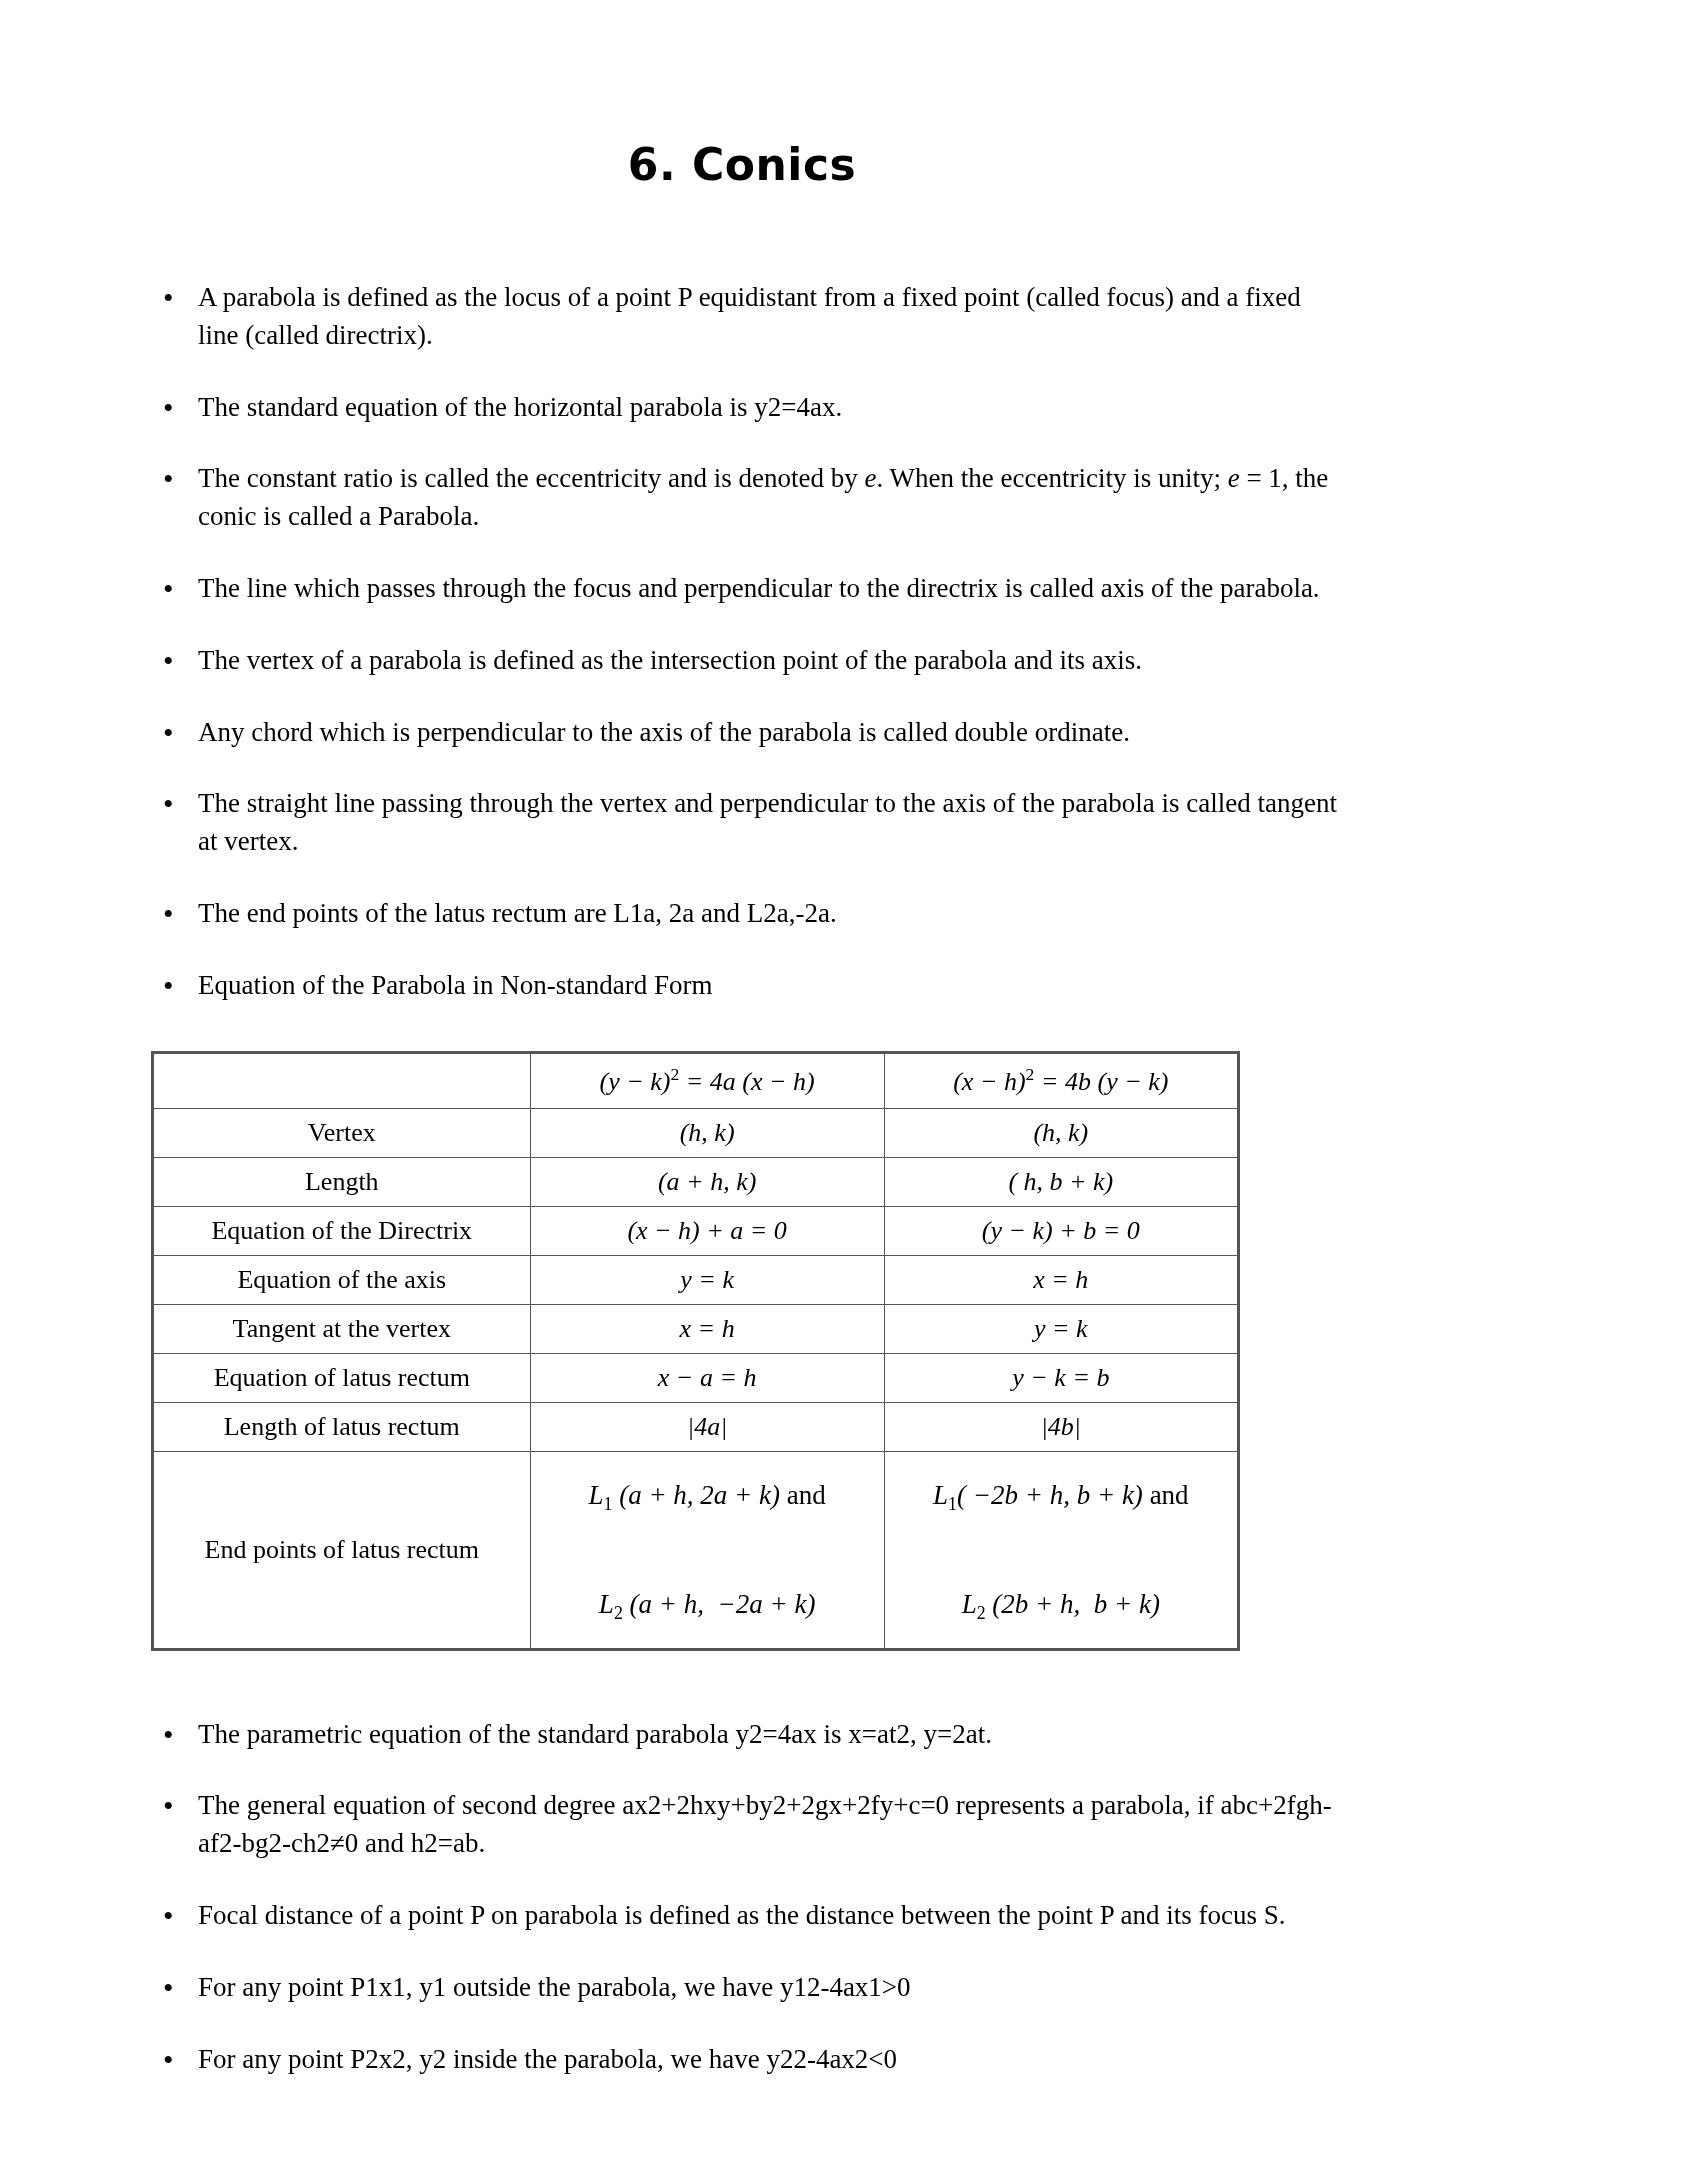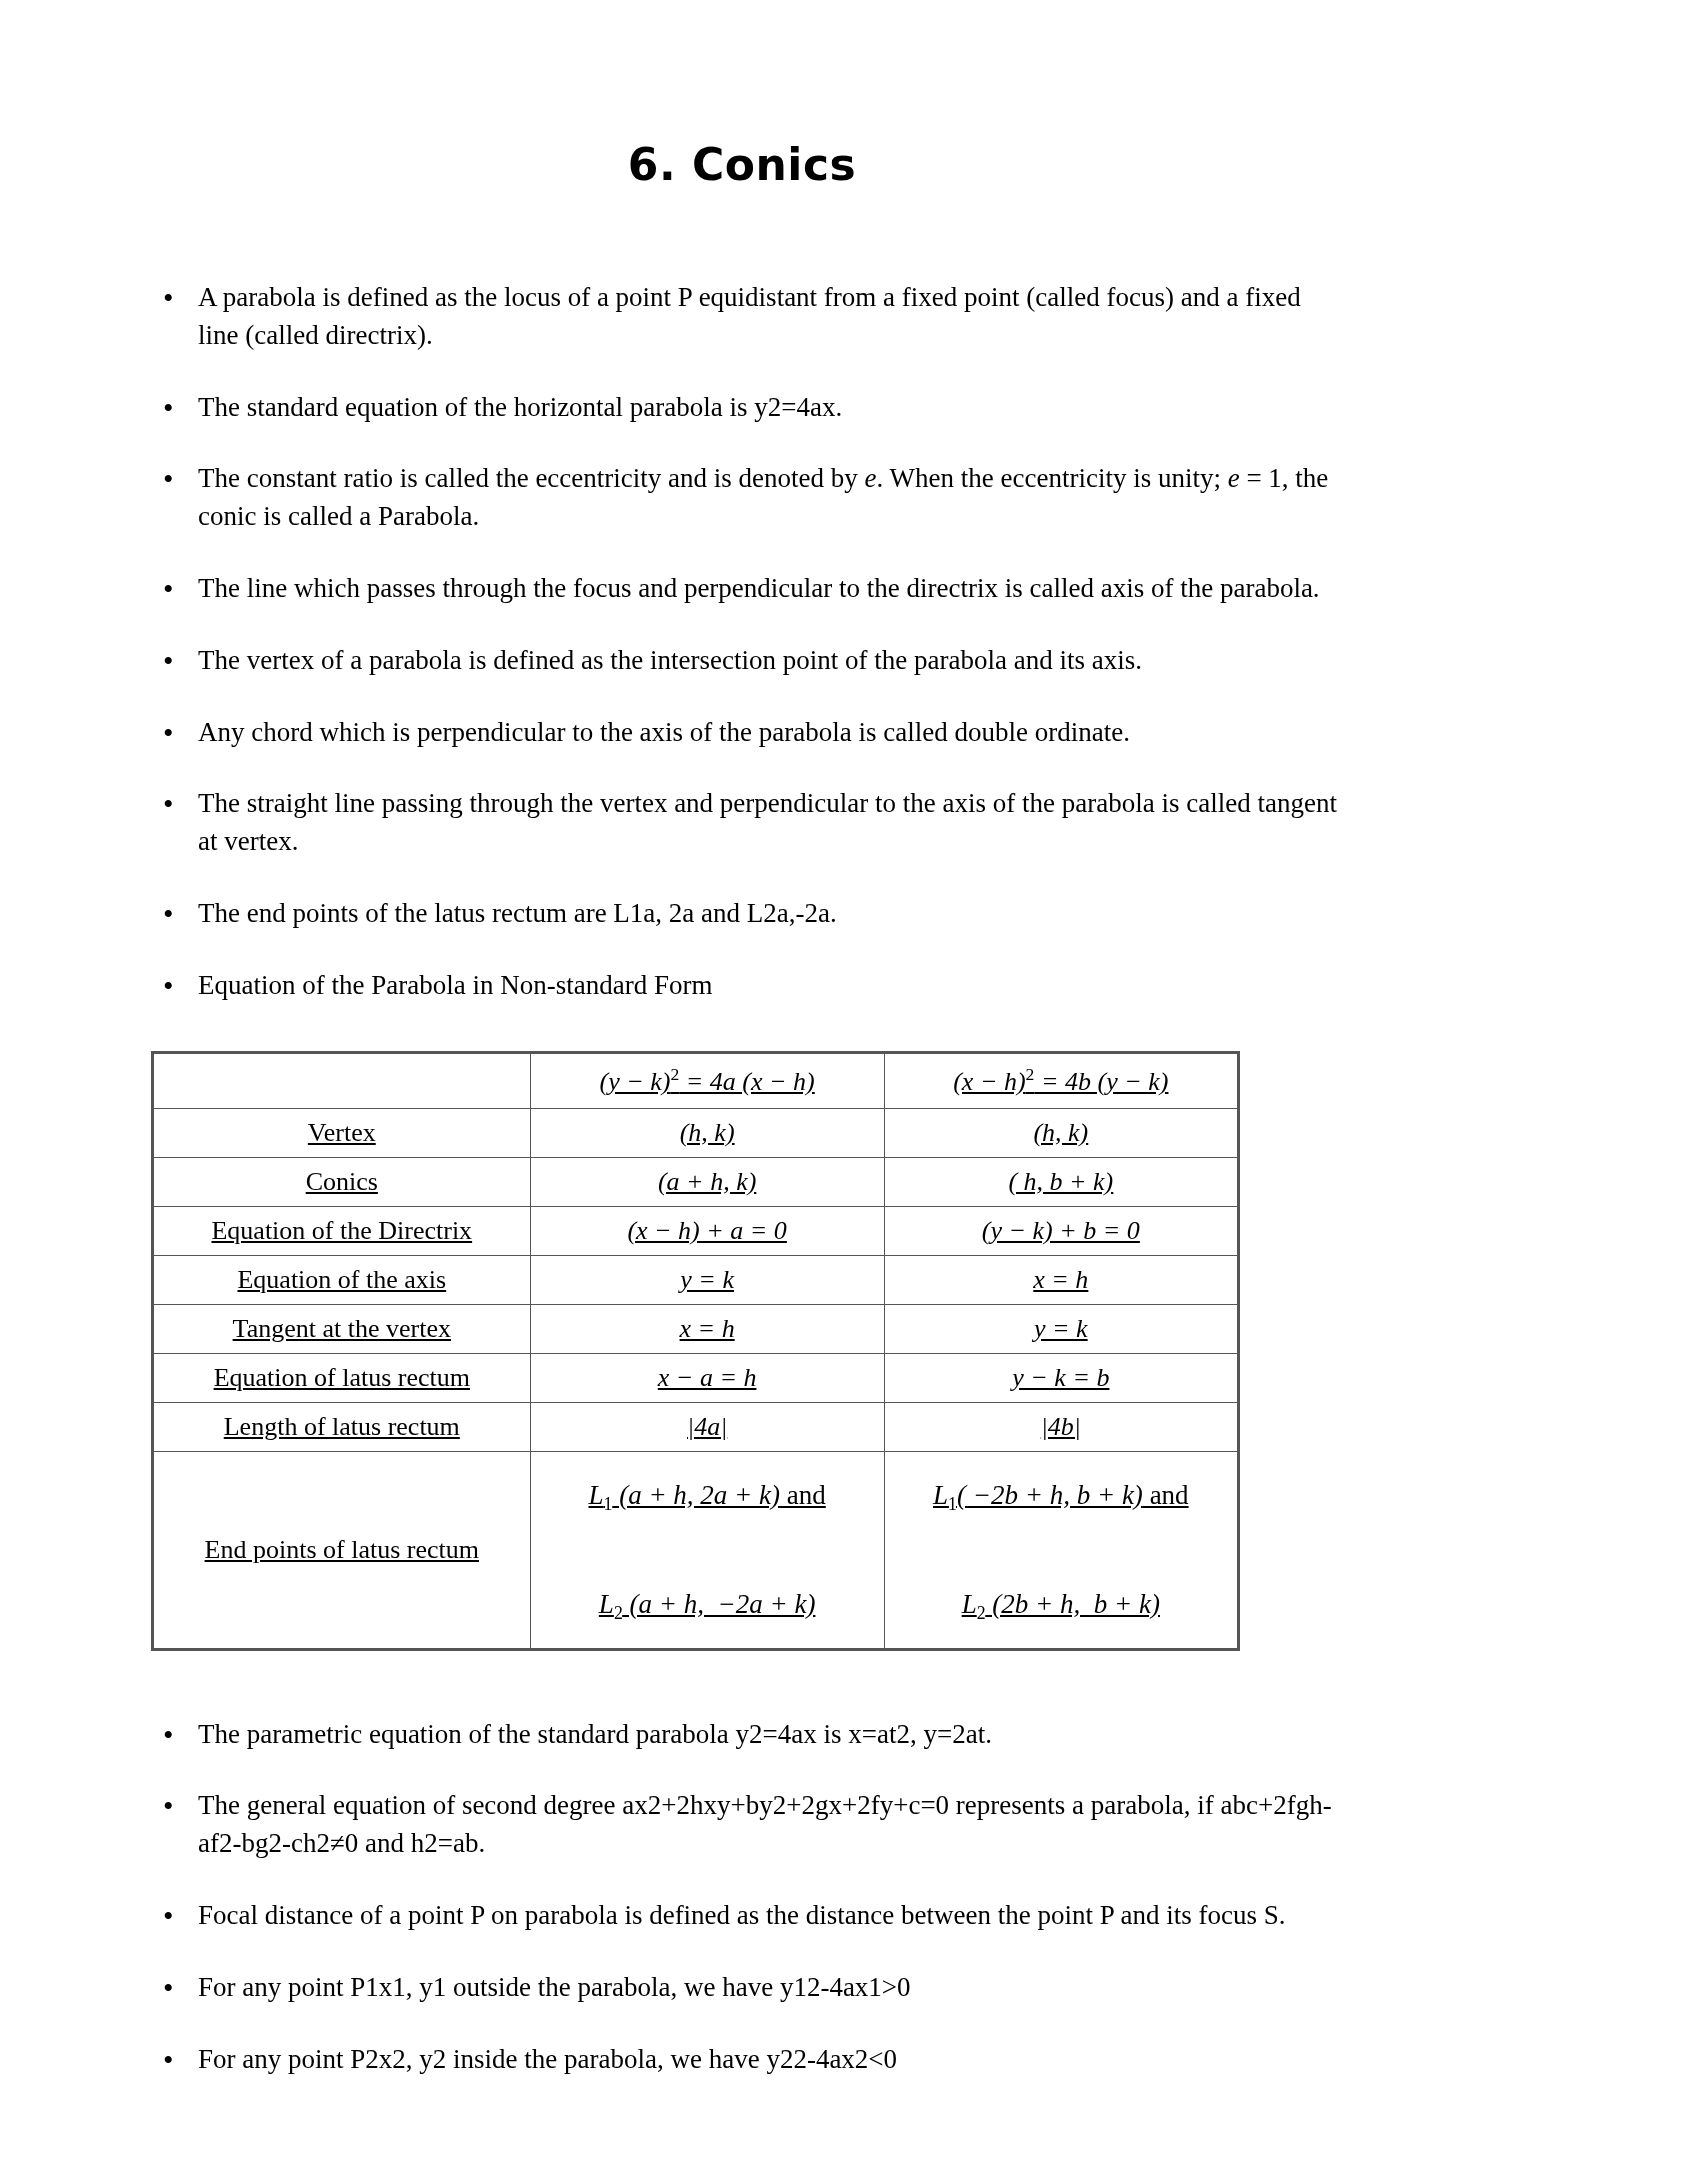--- a/index.html
+++ b/index.html
@@ -60,21 +60,20 @@
     width: 1089px;
     border: 3px solid #555555;
     font-size: 26px;
   }
   table.conics td {
     border: 1.6px solid #555555;
     text-align: center;
     padding: 5px 16px;
     height: 38px;
     vertical-align: middle;
-    text-decoration: underline;
   }
   table.conics td.label {
     width: 376px;
   }
   table.conics td.col {
     width: 356px;
   }
   table.conics tr.header td {
     height: 44px;
   }
@@ -124,21 +123,21 @@
           <td class="col">
             <span class="m">(x − h)</span><sup class="exp">2</sup><span class="m"> = 4b (y − k)</span>
           </td>
         </tr>
         <tr>
           <td class="label">Vertex</td>
           <td class="col m">(h, k)</td>
           <td class="col m">(h, k)</td>
         </tr>
         <tr>
-          <td class="label">Conics</td>
+          <td class="label">Length</td>
           <td class="col m">(a + h, k)</td>
           <td class="col m">( h, b + k)</td>
         </tr>
         <tr>
           <td class="label">Equation of the Directrix</td>
           <td class="col m">(x − h) + a = 0</td>
           <td class="col m">(y − k) + b = 0</td>
         </tr>
         <tr>
           <td class="label">Equation of the axis</td>

